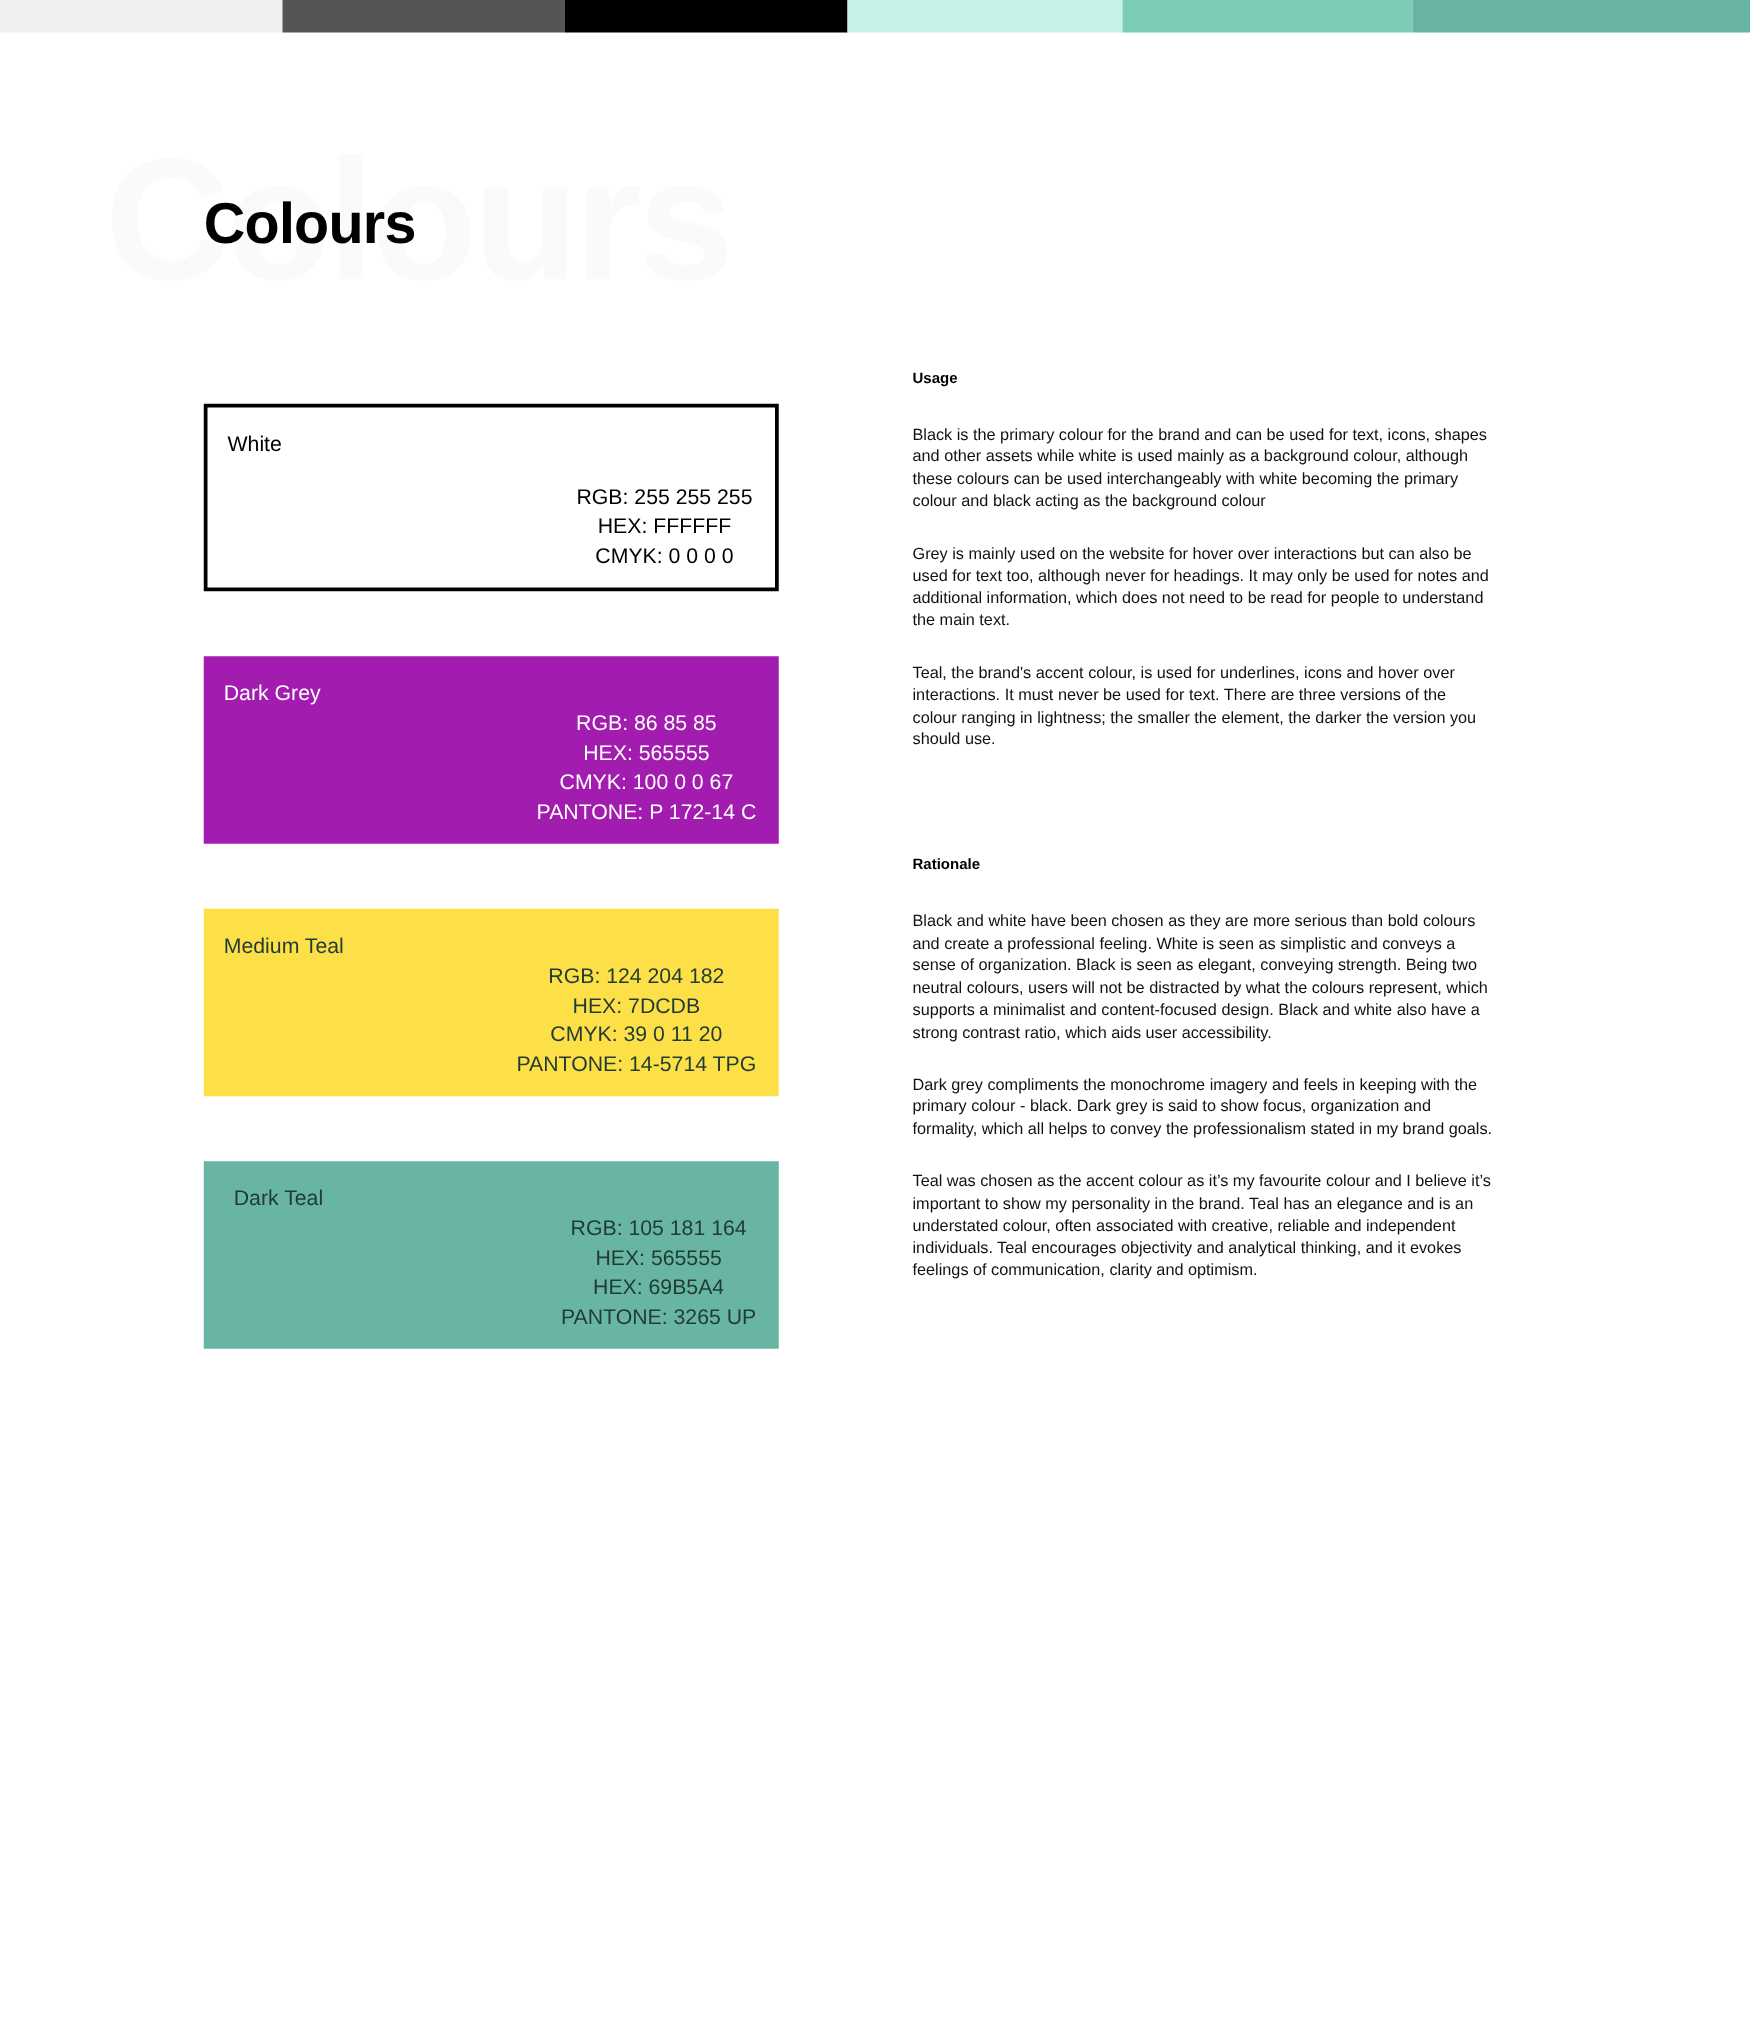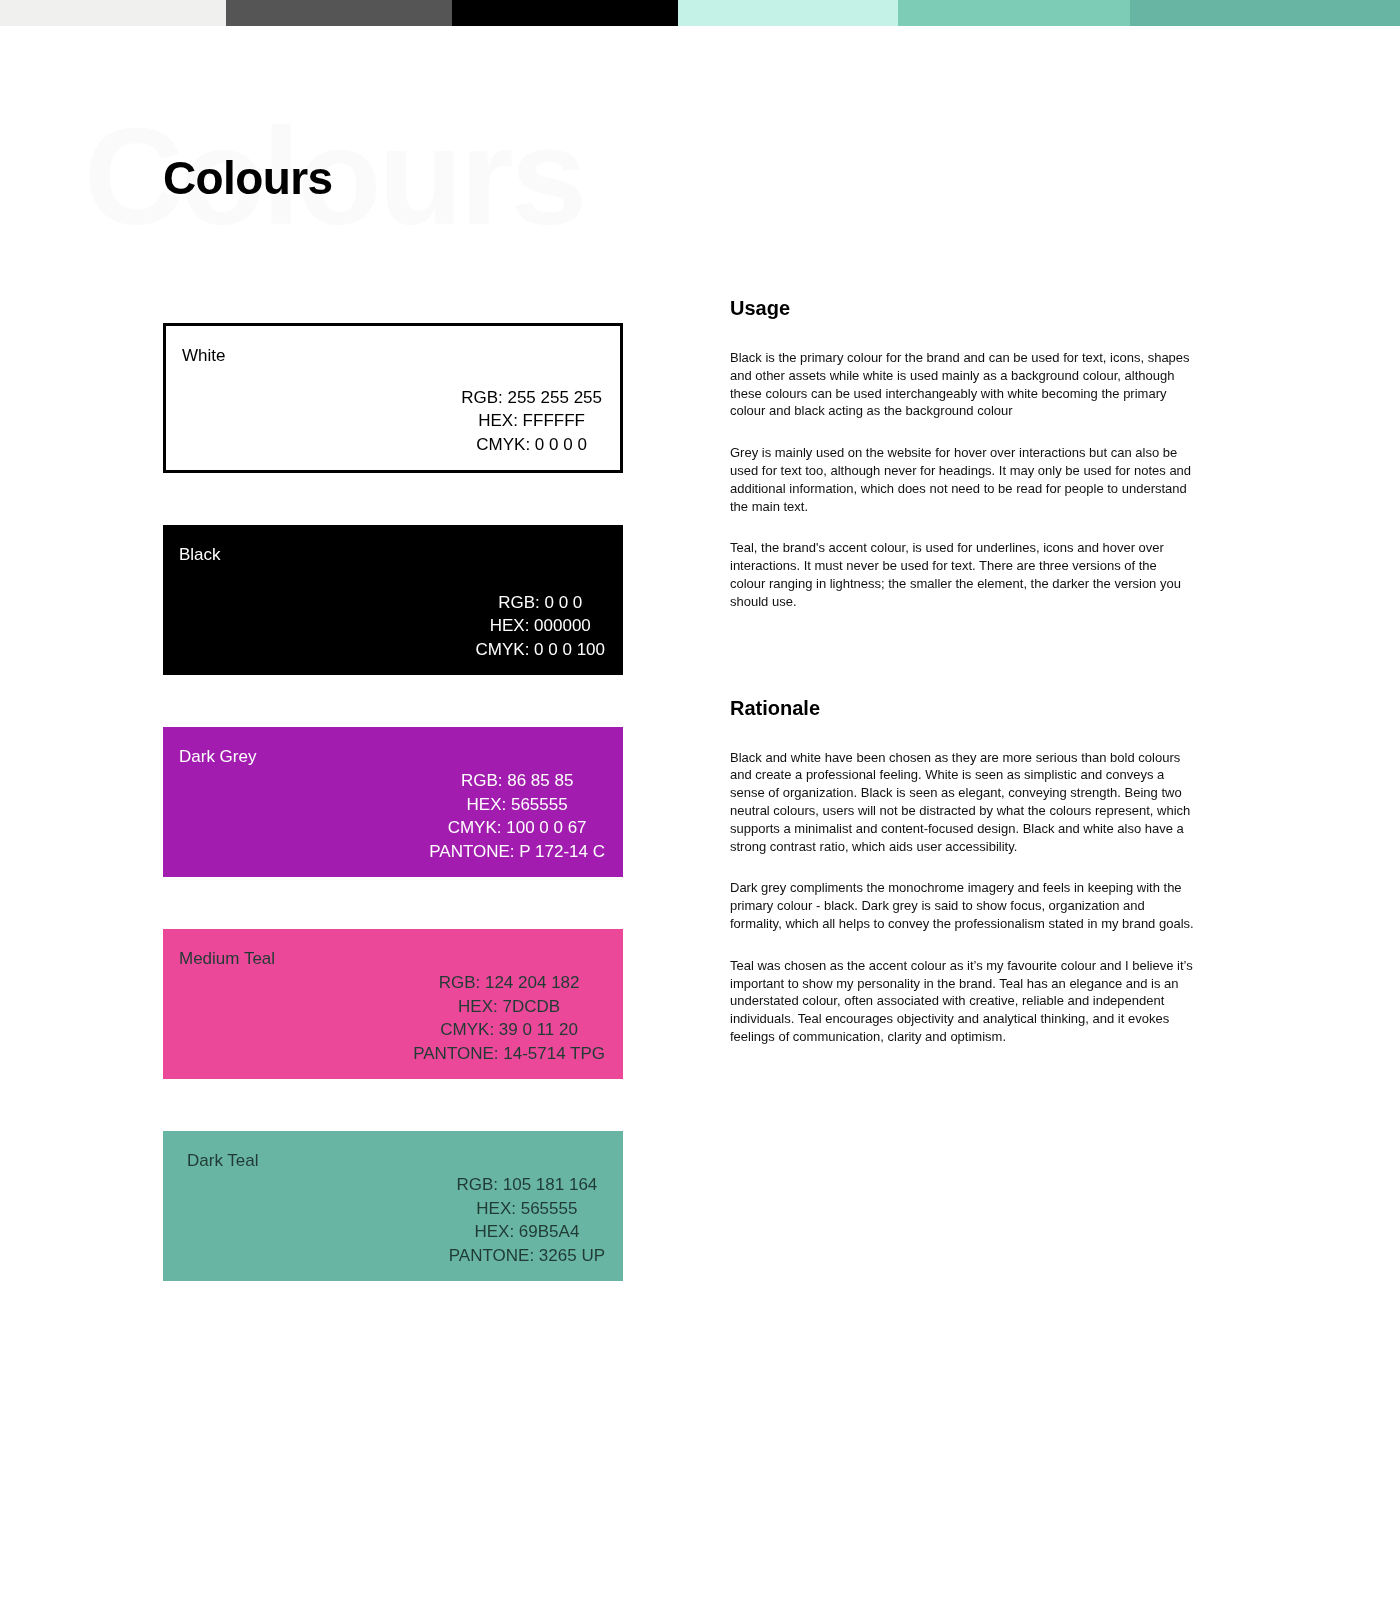--- a/index.html
+++ b/index.html
@@ -104,21 +104,21 @@
     right: 18px;
     bottom: 14px;
     text-align: center;
     font-size: 17px;
     line-height: 1.38;
   }
   .swatch-specs div { white-space: nowrap; }
 
   
   .section-heading {
-    font-size: 20px;
+    font-size: 12px;
     font-weight: 700;
     color: #000000;
     line-height: 1.3;
     margin-bottom: 28px;
   }
   .para {
     font-size: 13px;
     line-height: 1.37;
     color: #111111;
     margin-bottom: 24px;
@@ -148,38 +148,30 @@
 
     <div class="col-left" id="swatch-list">
         <div class="swatch bordered" style="background: rgb(255, 255, 255); color: rgb(0, 0, 0);">
           <div class="swatch-name">White</div>
           <div class="swatch-specs">
             <div>RGB: 255 255 255</div>
             <div>HEX: FFFFFF</div>
             <div>CMYK: 0 0 0 0</div>
           </div>
         </div>
-        <div class="swatch" style="background: rgb(0, 0, 0); color: rgb(255, 255, 255);">
-          <div class="swatch-name">Black</div>
-          <div class="swatch-specs">
-            <div>RGB: 0 0 0</div>
-            <div>HEX: 000000</div>
-            <div>CMYK: 0 0 0 100</div>
-          </div>
-        </div>
         <div class="swatch" style="background: #a21caf; color: rgb(255, 255, 255);">
           <div class="swatch-name">Dark Grey</div>
           <div class="swatch-specs">
             <div>RGB: 86 85 85</div>
             <div>HEX: 565555</div>
             <div>CMYK: 100 0 0 67</div>
             <div>PANTONE: P 172-14 C</div>
           </div>
         </div>
-        <div class="swatch" style="background: #ec4899; color: rgb(31, 59, 51);">
+        <div class="swatch" style="background: #fde047; color: rgb(31, 59, 51);">
           <div class="swatch-name">Medium Teal</div>
           <div class="swatch-specs">
             <div>RGB: 124 204 182</div>
             <div>HEX: 7DCDB</div>
             <div>CMYK: 39 0 11 20</div>
             <div>PANTONE: 14-5714 TPG</div>
           </div>
         </div>
         <div class="swatch" style="background: rgb(105, 181, 164); color: rgb(31, 59, 51); padding-left: 24px;">
           <div class="swatch-name">Dark Teal</div>

